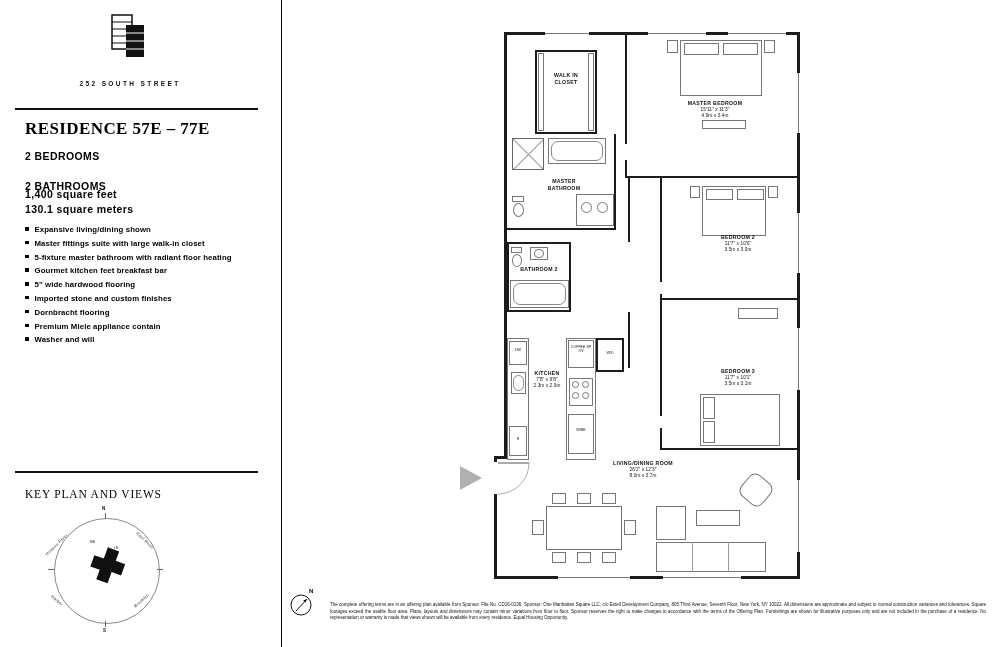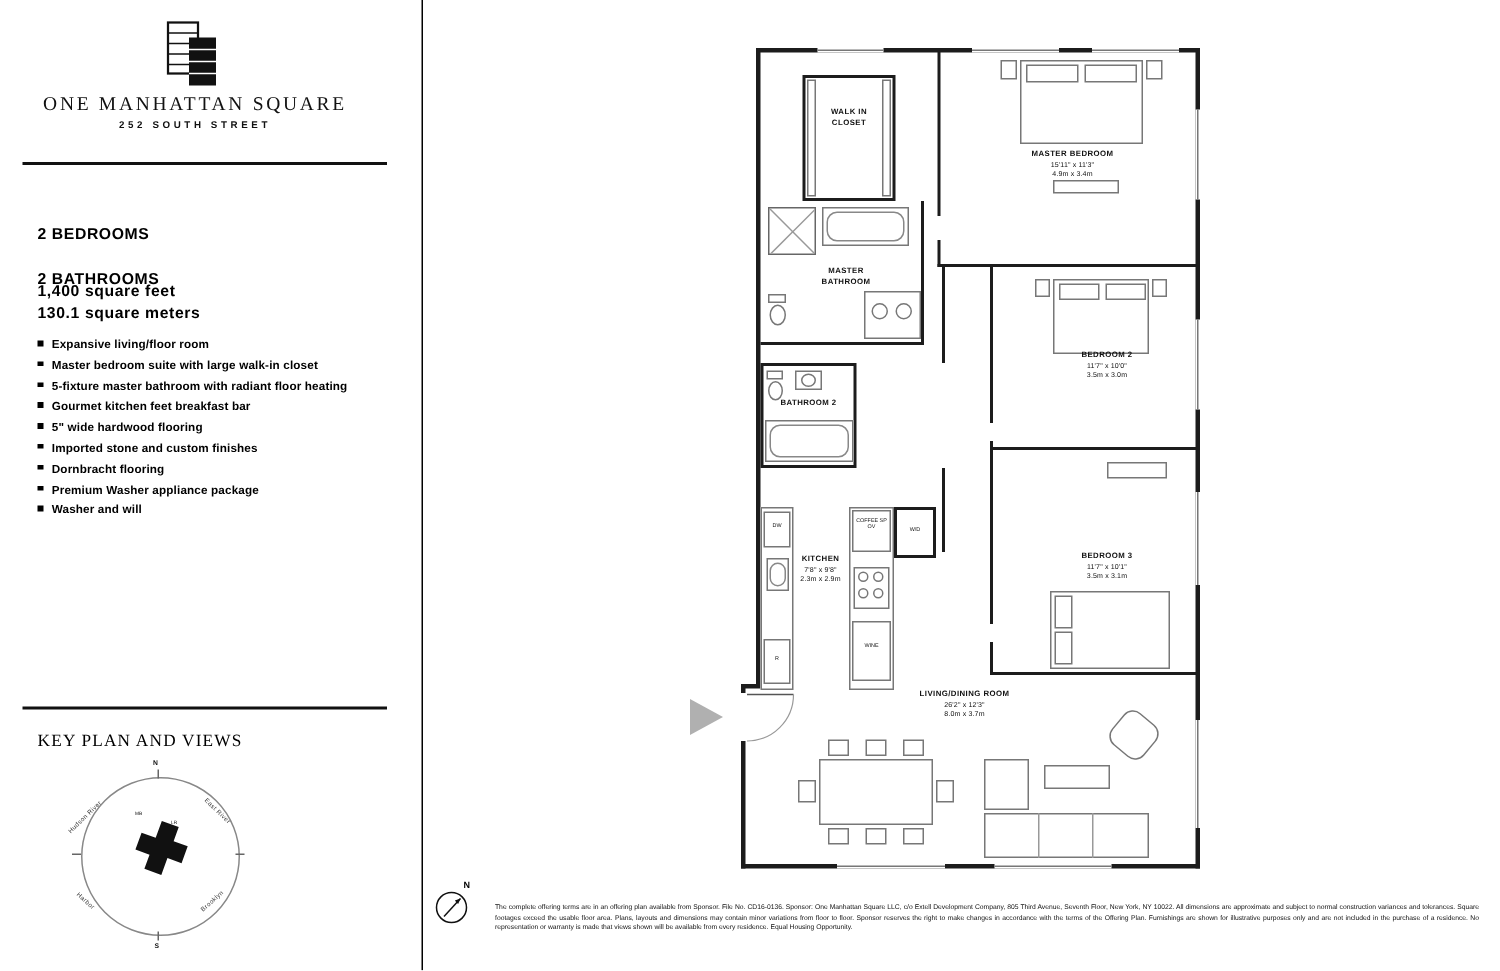--- a/index.html
+++ b/index.html
@@ -71,37 +71,37 @@
     <rect x="6" y="2" width="20" height="34" fill="none" stroke="#111" stroke-width="1.5"></rect>
     <line x1="6" y1="9" x2="26" y2="9" stroke="#111" stroke-width="1"></line>
     <line x1="6" y1="16" x2="26" y2="16" stroke="#111" stroke-width="1"></line>
     <line x1="6" y1="23" x2="26" y2="23" stroke="#111" stroke-width="1"></line>
     <line x1="6" y1="30" x2="26" y2="30" stroke="#111" stroke-width="1"></line>
     <rect x="20" y="12" width="18" height="32" fill="#111"></rect>
     <line x1="20" y1="20" x2="38" y2="20" stroke="#fff" stroke-width="1"></line>
     <line x1="20" y1="28" x2="38" y2="28" stroke="#fff" stroke-width="1"></line>
     <line x1="20" y1="36" x2="38" y2="36" stroke="#fff" stroke-width="1"></line>
   </svg>
-  <div class="brand">ONE MANHATTAN SQUARE</div>
   <div class="addr">252 SOUTH STREET</div>
   <div class="rule" style="left:15px;top:108px;width:243px;height:2px"></div>
 
+  <div class="res-title">RESIDENCE 57E – 77E</div>
   <div class="spec" style="top:150px">2 BEDROOMS</div>
   <div class="spec" style="top:180px">2 BATHROOMS</div>
   <div class="spec" style="top:188px">1,400 square feet</div>
   <div class="spec" style="top:203px">130.1 square meters</div>
 
   <ul class="features">
     <li>
         <span class="sq"></span>
-        <span>Expansive living/floor room</span>
-      </li>
-    <li>
-        <span class="sq"></span>
-        <span>Master bedroom suite with large walk-in closet</span>
+        <span>Expansive living/dining shown</span>
+      </li>
+    <li>
+        <span class="sq"></span>
+        <span>Master fittings suite with large walk-in closet</span>
       </li>
     <li>
         <span class="sq"></span>
         <span>5-fixture master bathroom with radiant floor heating</span>
       </li>
     <li>
         <span class="sq"></span>
         <span>Gourmet kitchen feet breakfast bar</span>
       </li>
     <li>
@@ -111,21 +111,21 @@
     <li>
         <span class="sq"></span>
         <span>Imported stone and custom finishes</span>
       </li>
     <li>
         <span class="sq"></span>
         <span>Dornbracht flooring</span>
       </li>
     <li>
         <span class="sq"></span>
-        <span>Premium Washer appliance package</span>
+        <span>Premium Miele appliance contain</span>
       </li>
     <li>
         <span class="sq"></span>
         <span>Washer and will</span>
       </li>
   </ul>
 
   <div class="rule" style="left:15px;top:471px;width:243px;height:2px"></div>
   <div class="kp-title">KEY PLAN AND VIEWS</div>
 

